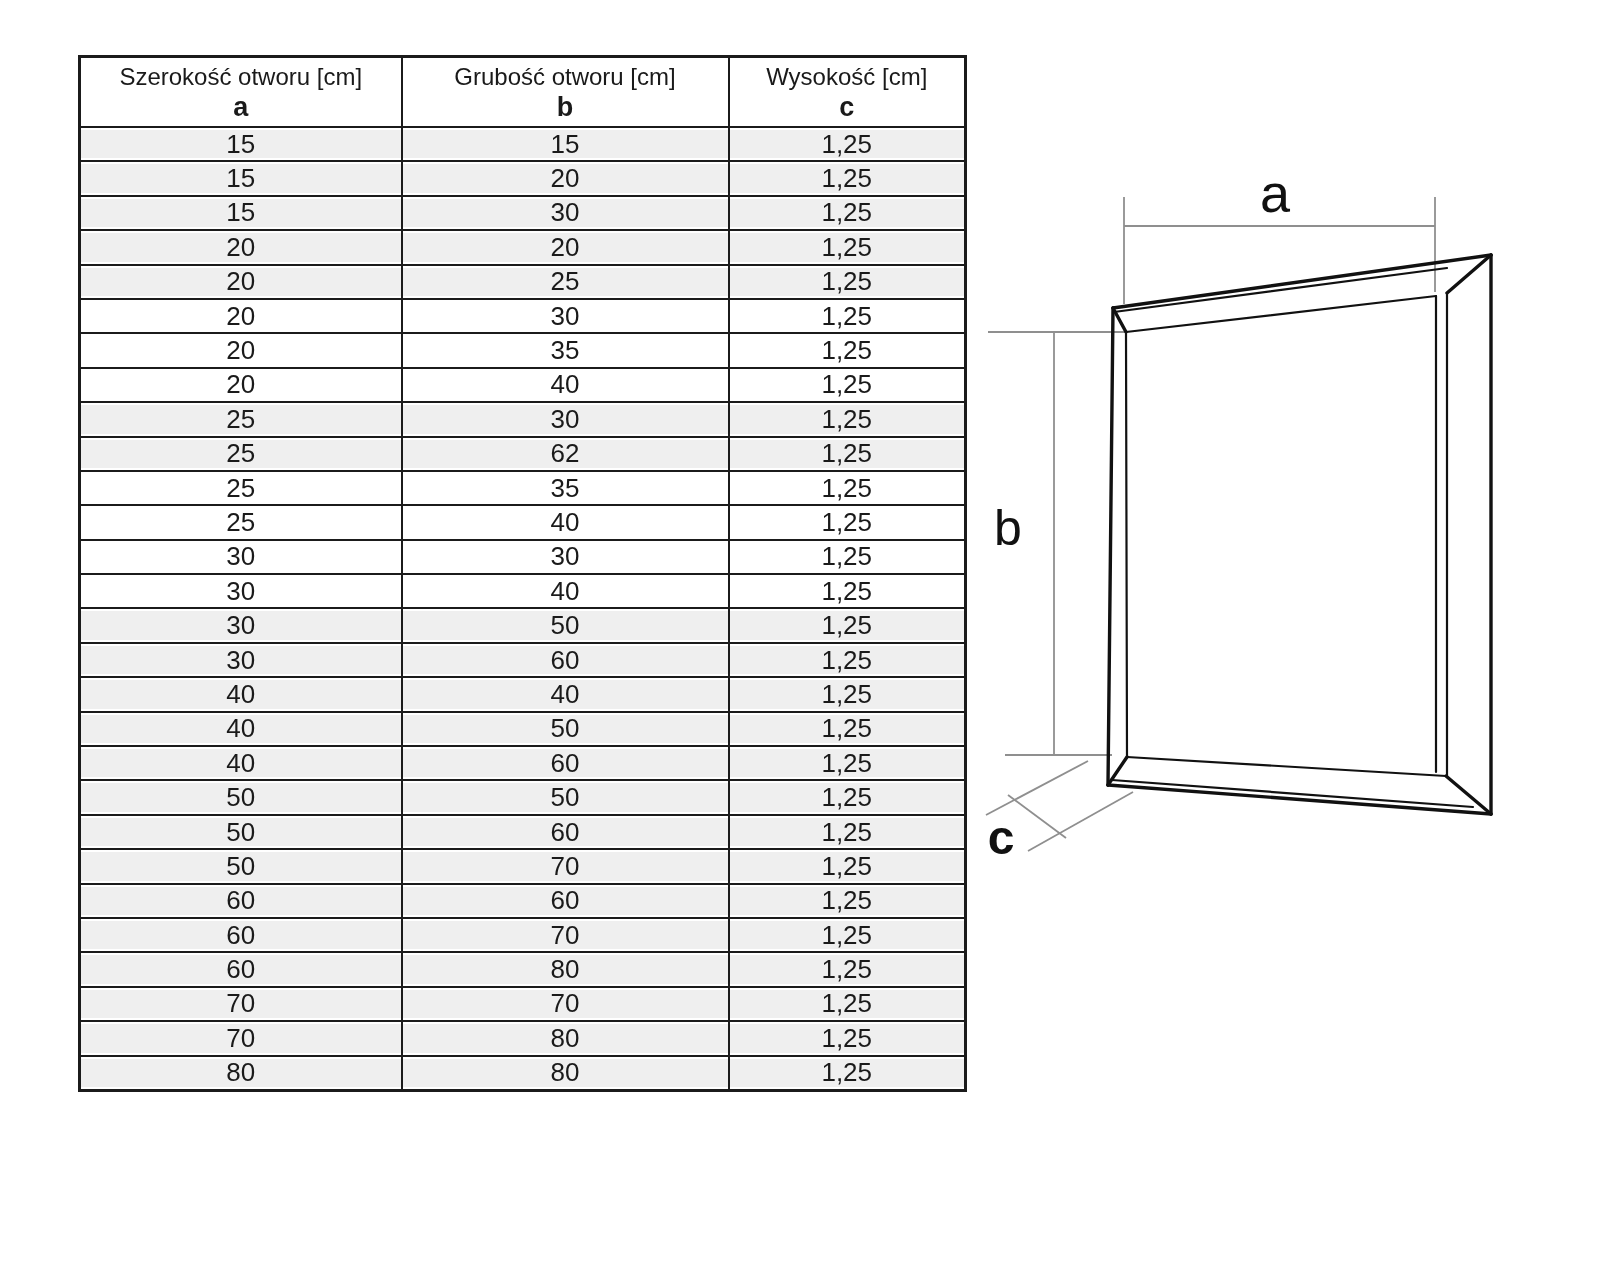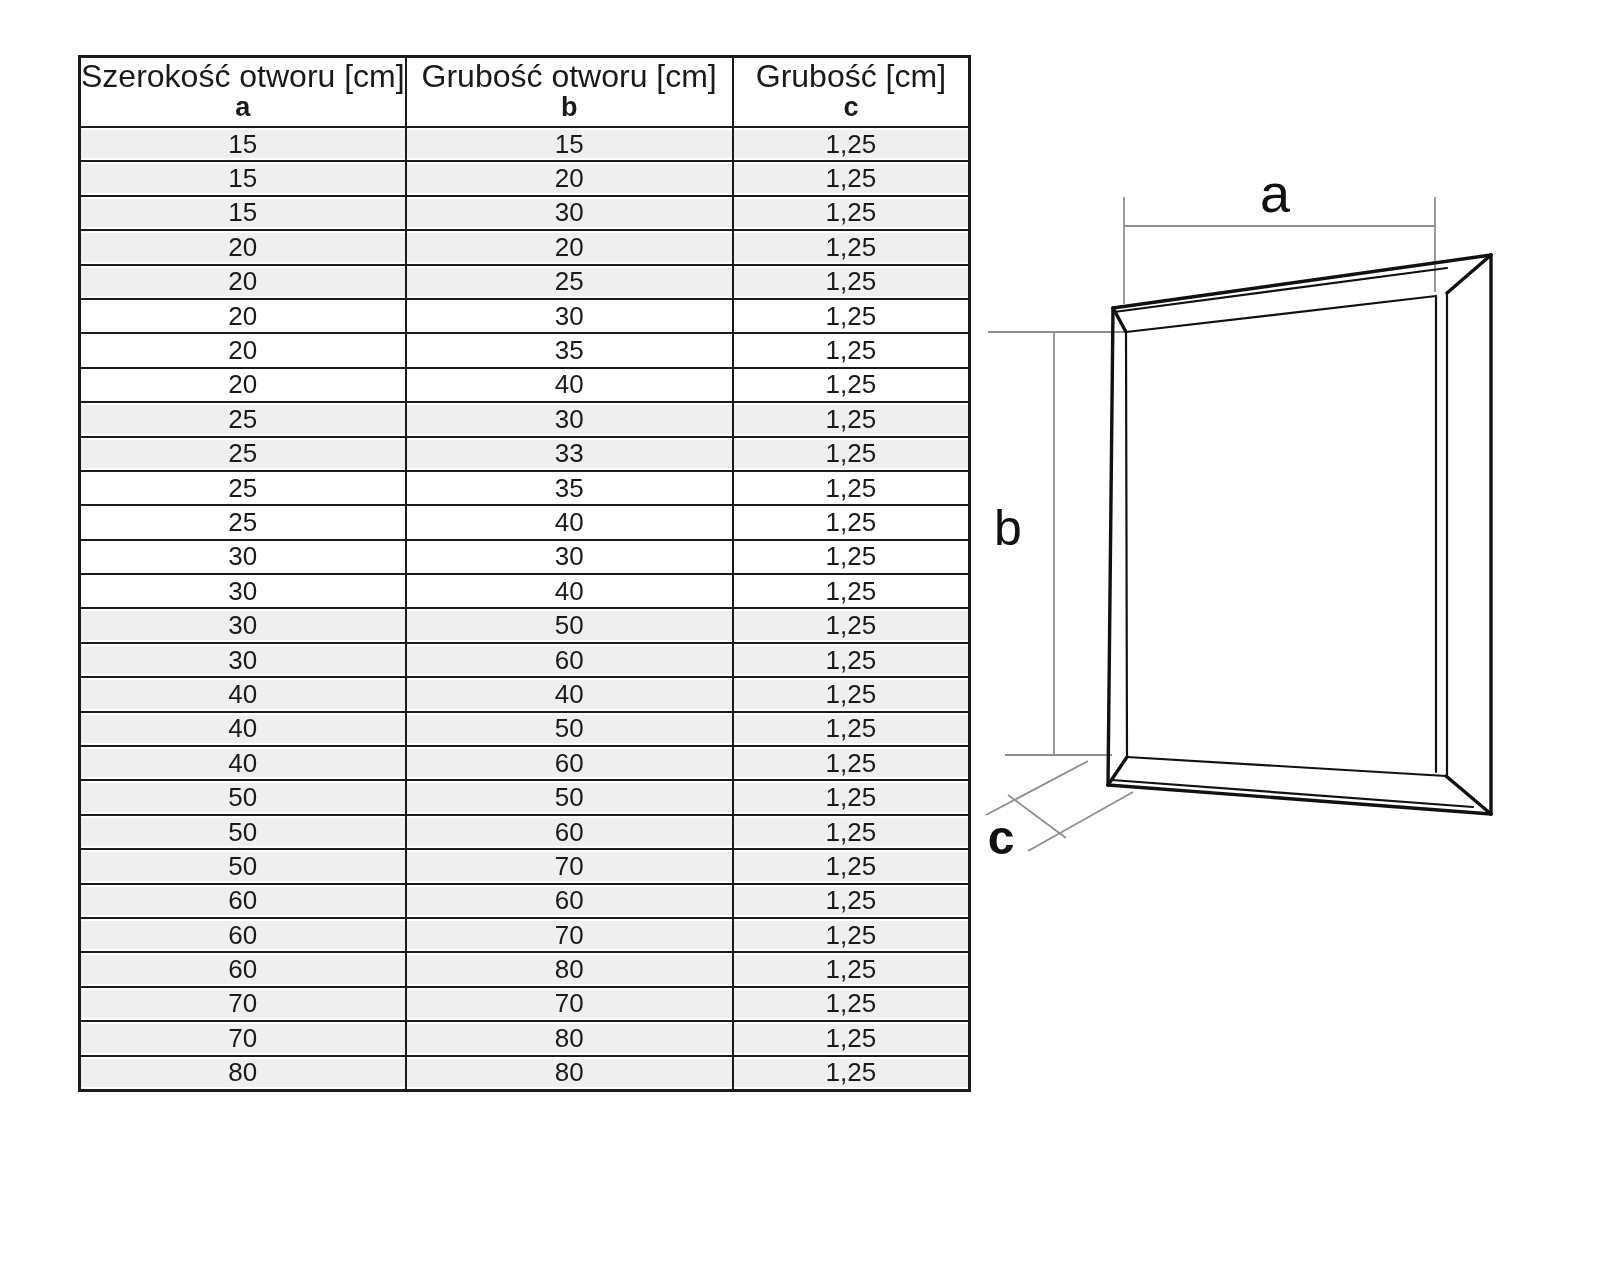--- a/index.html
+++ b/index.html
@@ -22,21 +22,21 @@
   .spec-table col.c1{width:322px;}
   .spec-table col.c2{width:327px;}
   .spec-table col.c3{width:237px;}
   .spec-table th{
     border:2px solid #1b1b1b;
     background:#ffffff;
     padding:3px 0 4px 0;
     vertical-align:middle;
   }
   .col-title{
-    font-size:32px;font-weight:400;line-height:31px;
+    font-size:24px;font-weight:400;line-height:31px;
     text-align:center;white-space:nowrap;
   }
   .col-symbol{
     font-size:27px;font-weight:700;line-height:30px;
     text-align:center;
   }
   .spec-table td{
     border:2px solid #1b1b1b;
     height:32.4px;
     padding:0;
@@ -73,21 +73,21 @@
     <tr>
       <th>
         <div class="col-title">Szerokość otworu [cm]</div>
         <div class="col-symbol">a</div>
       </th>
       <th>
         <div class="col-title">Grubość otworu [cm]</div>
         <div class="col-symbol">b</div>
       </th>
       <th>
-        <div class="col-title">Grubość [cm]</div>
+        <div class="col-title">Wysokość [cm]</div>
         <div class="col-symbol">c</div>
       </th>
     </tr>
   </thead>
   <tbody>
       <tr class="shaded">
         <td>15</td>
         <td>15</td>
         <td>1,25</td>
       </tr>
@@ -126,21 +126,21 @@
         <td>40</td>
         <td>1,25</td>
       </tr>
       <tr class="shaded">
         <td>25</td>
         <td>30</td>
         <td>1,25</td>
       </tr>
       <tr class="shaded">
         <td>25</td>
-        <td>33</td>
+        <td>62</td>
         <td>1,25</td>
       </tr>
       <tr>
         <td>25</td>
         <td>35</td>
         <td>1,25</td>
       </tr>
       <tr>
         <td>25</td>
         <td>40</td>

